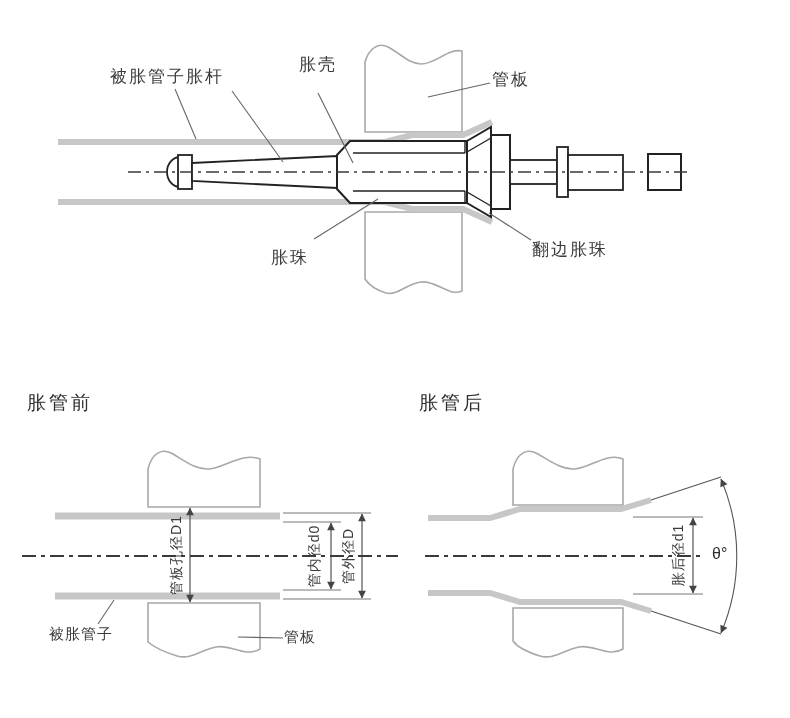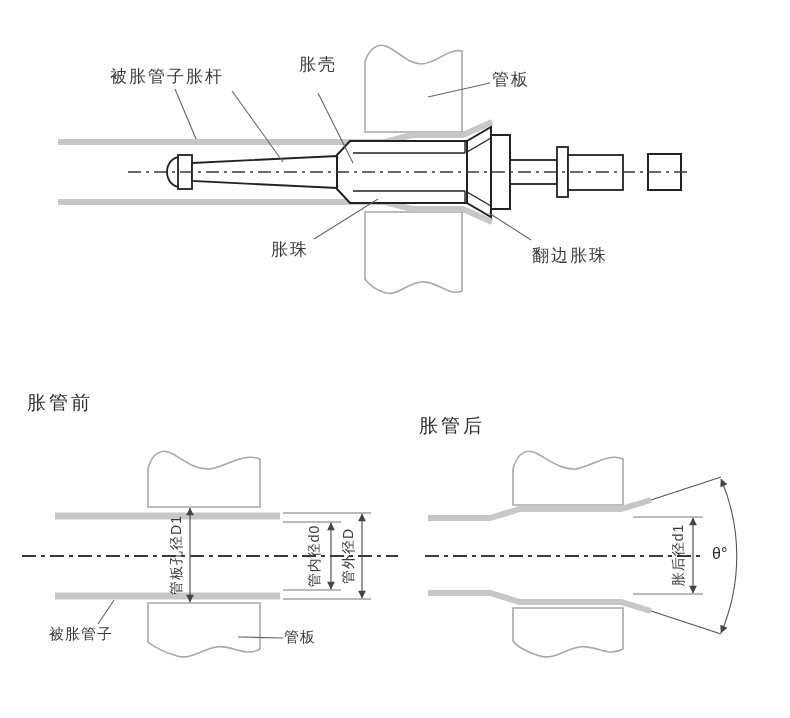--- a/index.html
+++ b/index.html
@@ -115,27 +115,27 @@
       <path d="M 693,518 L 693,593" stroke="#444" stroke-width="1.1" fill="none" marker-start="url(#arr)" marker-end="url(#arr)"></path>
 
       <path d="M 425,556 L 700,556" stroke="#3a3a3a" stroke-width="2.2" stroke-dasharray="14 5 4 5" fill="none"></path>
     </g>
   </svg>
 
   <div class="label" style="left:110px;top:68px">被胀管子</div>
   <div class="label" style="left:186px;top:68px">胀杆</div>
   <div class="label" style="left:299px;top:56px">胀壳</div>
   <div class="label" style="left:492px;top:71px">管板</div>
-  <div class="label" style="left:271px;top:241px">胀珠</div>
-  <div class="label" style="left:532px;top:247px">翻边胀珠</div>
+  <div class="label" style="left:271px;top:249px">胀珠</div>
+  <div class="label" style="left:532px;top:241px">翻边胀珠</div>
 
   <div class="title" style="left:27px;top:393px">胀管前</div>
   <div class="vlabel" style="left:176px;top:555px">管板孔径D1</div>
   <div class="vlabel" style="left:314px;top:556px">管内径d0</div>
   <div class="vlabel" style="left:348px;top:556px">管外径D</div>
   <div class="label small" style="left:49px;top:626px">被胀管子</div>
   <div class="label small" style="left:284px;top:629px">管板</div>
 
-  <div class="title" style="left:419px;top:416px">胀管后</div>
+  <div class="title" style="left:419px;top:393px">胀管后</div>
   <div class="vlabel" style="left:678px;top:555px">胀后径d1</div>
   <div class="theta" style="left:712px;top:546px">θ°</div>
 
 </div>
 
 </body></html>

